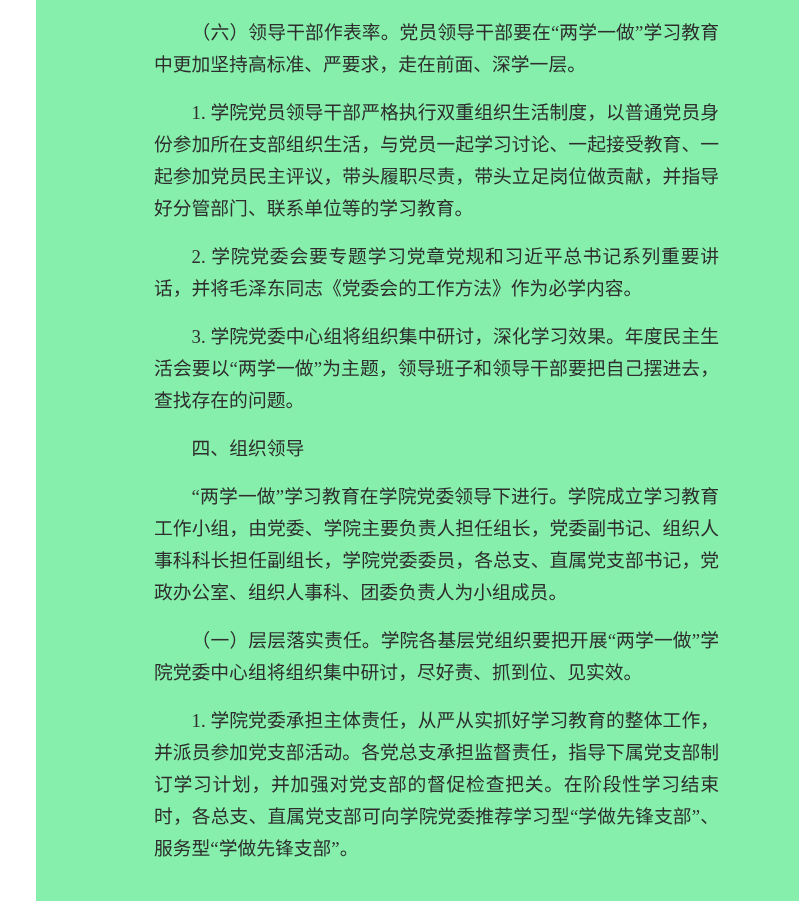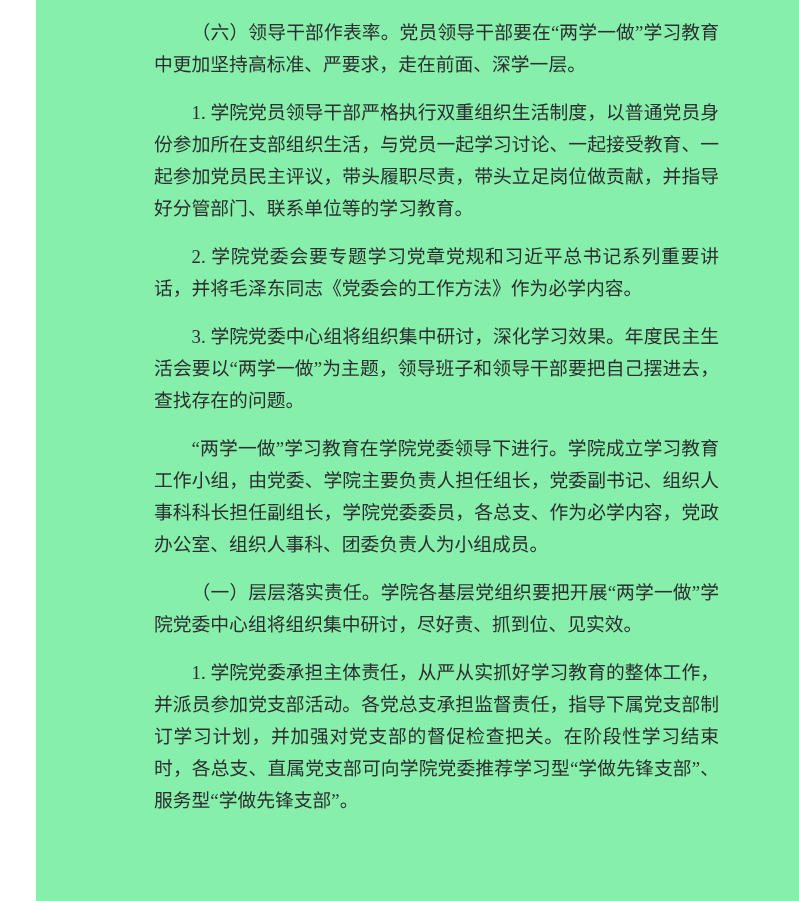--- a/index.html
+++ b/index.html
@@ -30,16 +30,17 @@
   }
 </style>
 </head>
 <body>
 
 <div class="page">
   <p>（六）领导干部作表率。党员领导干部要在“两学一做”学习教育中更加坚持高标准、严要求，走在前面、深学一层。</p>
   <p>1. 学院党员领导干部严格执行双重组织生活制度，以普通党员身份参加所在支部组织生活，与党员一起学习讨论、一起接受教育、一起参加党员民主评议，带头履职尽责，带头立足岗位做贡献，并指导好分管部门、联系单位等的学习教育。</p>
   <p>2. 学院党委会要专题学习党章党规和习近平总书记系列重要讲话，并将毛泽东同志《党委会的工作方法》作为必学内容。</p>
   <p>3. 学院党委中心组将组织集中研讨，深化学习效果。年度民主生活会要以“两学一做”为主题，领导班子和领导干部要把自己摆进去，查找存在的问题。</p>
-  <p>“两学一做”学习教育在学院党委领导下进行。学院成立学习教育工作小组，由党委、学院主要负责人担任组长，党委副书记、组织人事科科长担任副组长，学院党委委员，各总支、作为必学内容，党政办公室、组织人事科、团委负责人为小组成员。</p>
+  <p>四、组织领导</p>
+  <p>“两学一做”学习教育在学院党委领导下进行。学院成立学习教育工作小组，由党委、学院主要负责人担任组长，党委副书记、组织人事科科长担任副组长，学院党委委员，各总支、直属党支部书记，党政办公室、组织人事科、团委负责人为小组成员。</p>
   <p>（一）层层落实责任。学院各基层党组织要把开展“两学一做”学院党委中心组将组织集中研讨，尽好责、抓到位、见实效。</p>
   <p>1. 学院党委承担主体责任，从严从实抓好学习教育的整体工作，并派员参加党支部活动。各党总支承担监督责任，指导下属党支部制订学习计划，并加强对党支部的督促检查把关。在阶段性学习结束时，各总支、直属党支部可向学院党委推荐学习型“学做先锋支部”、服务型“学做先锋支部”。</p>
 </div>
 
 </body></html>

